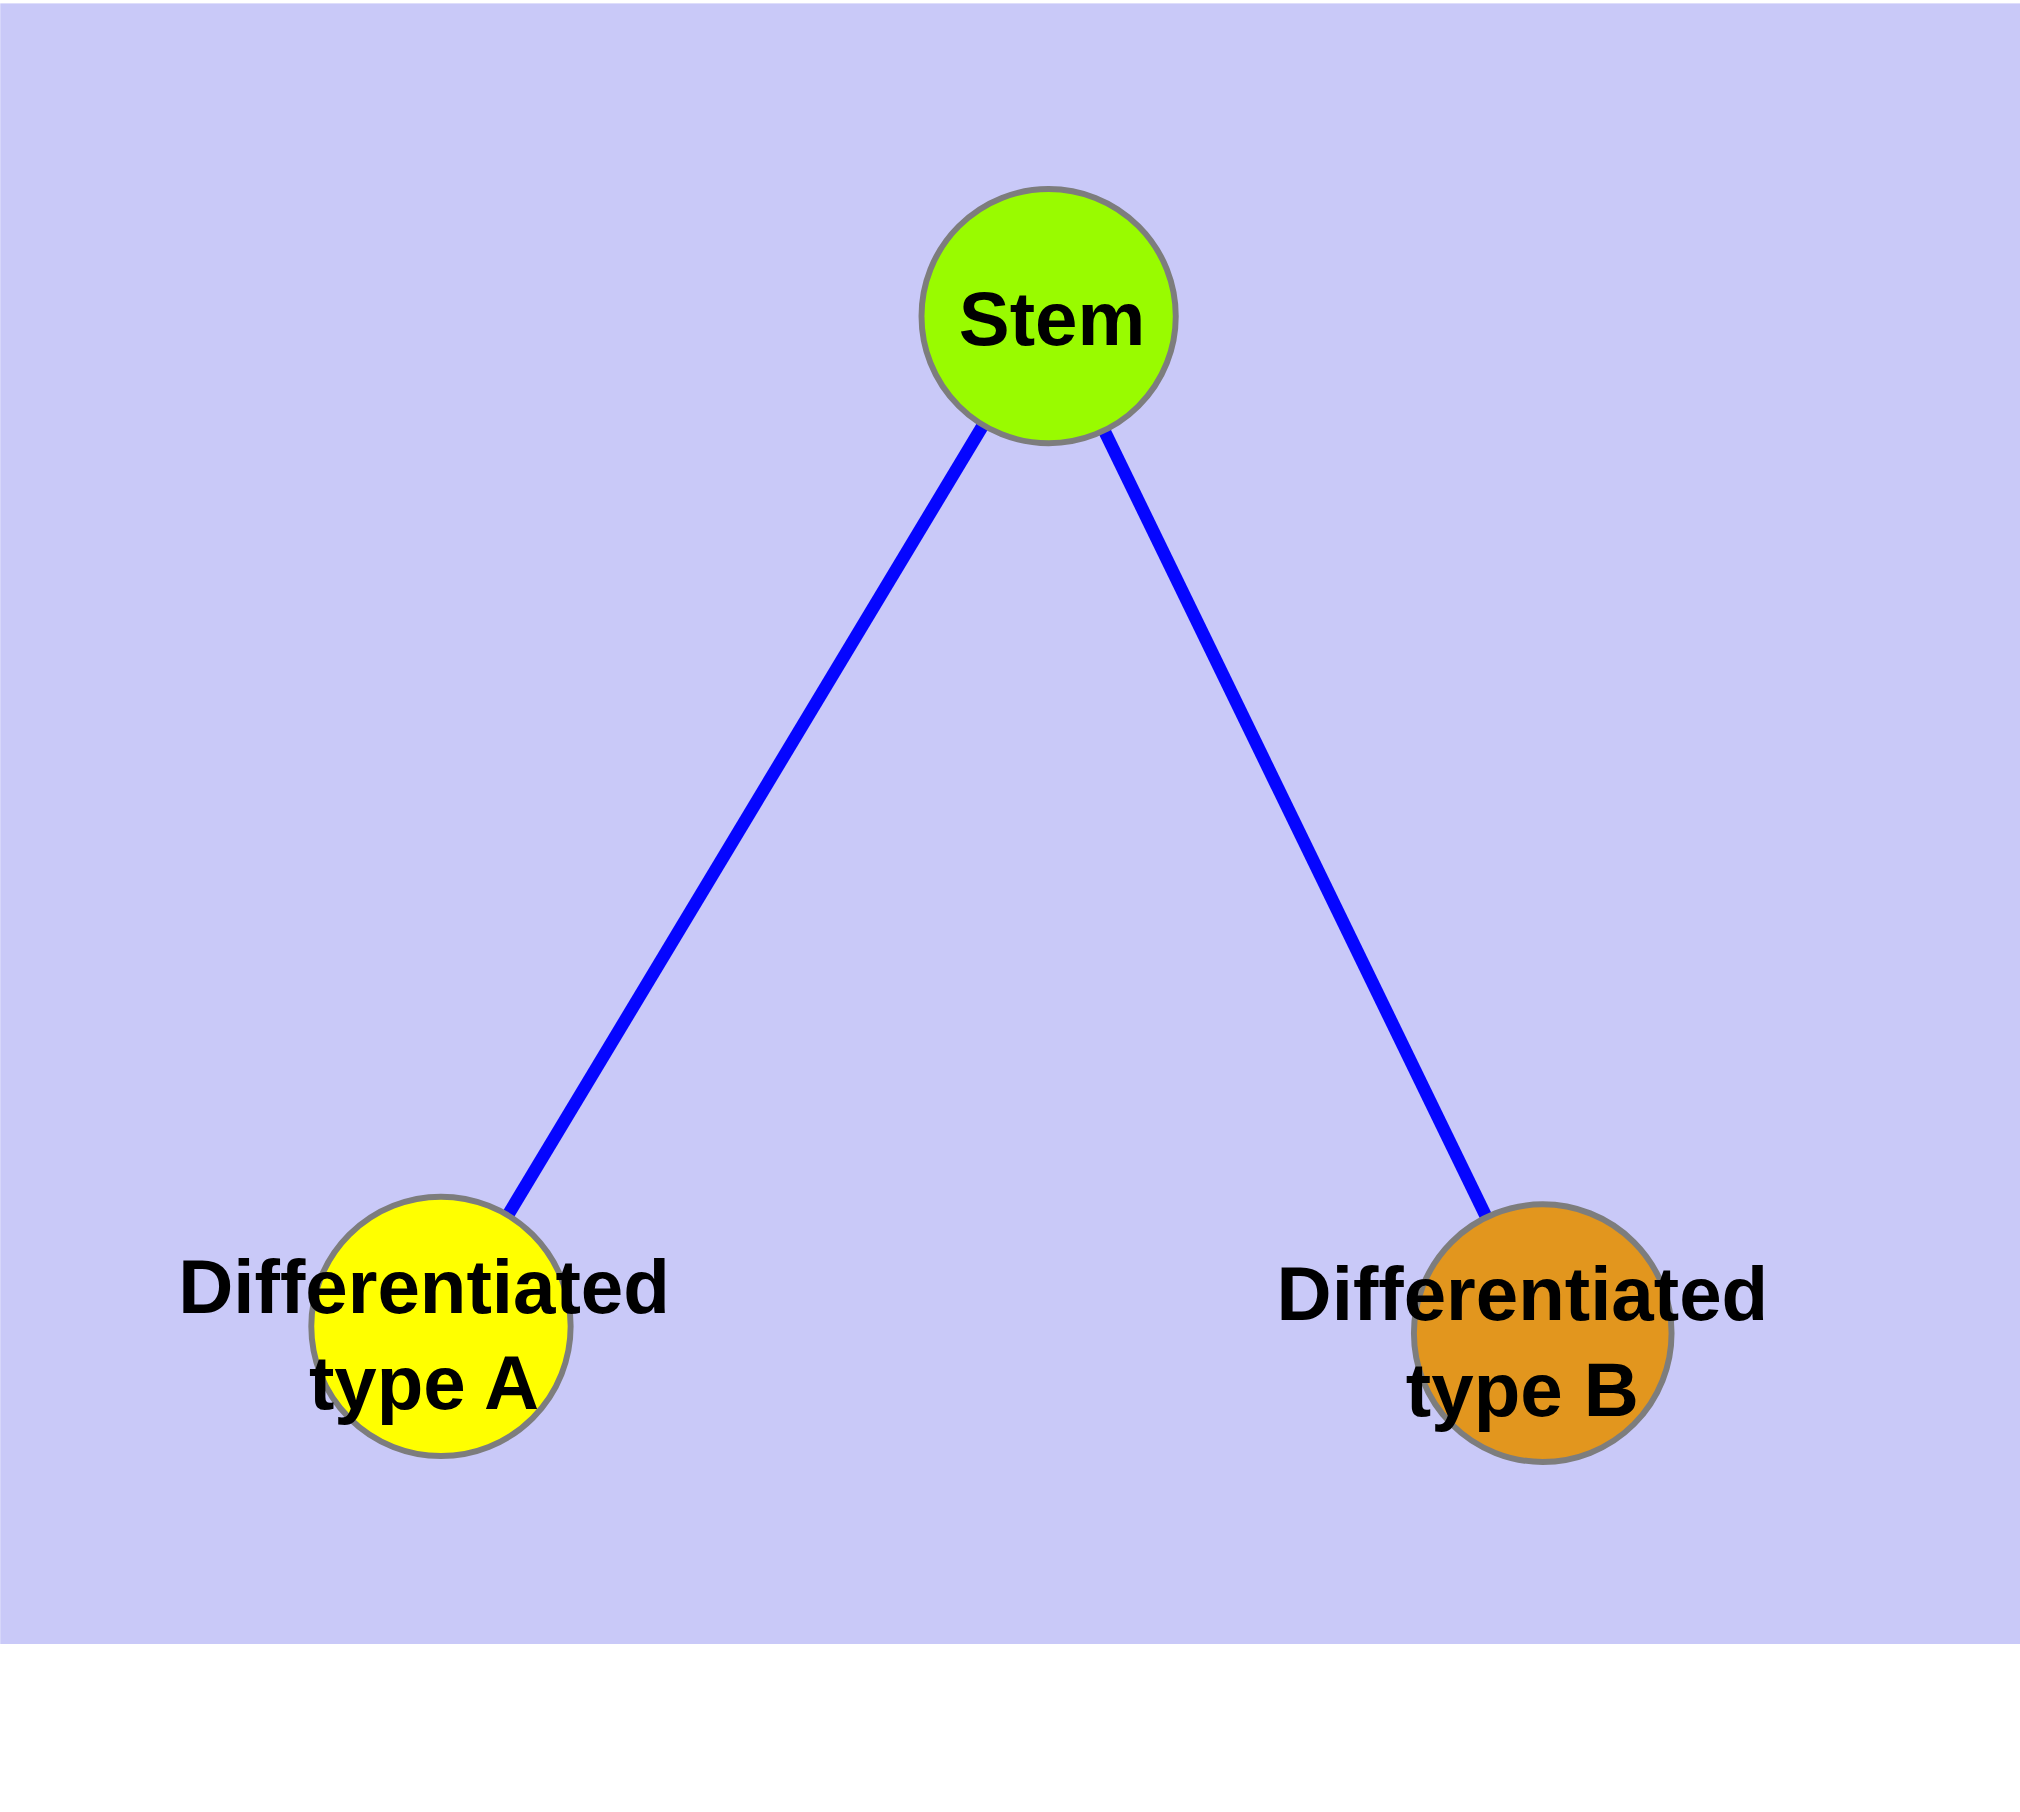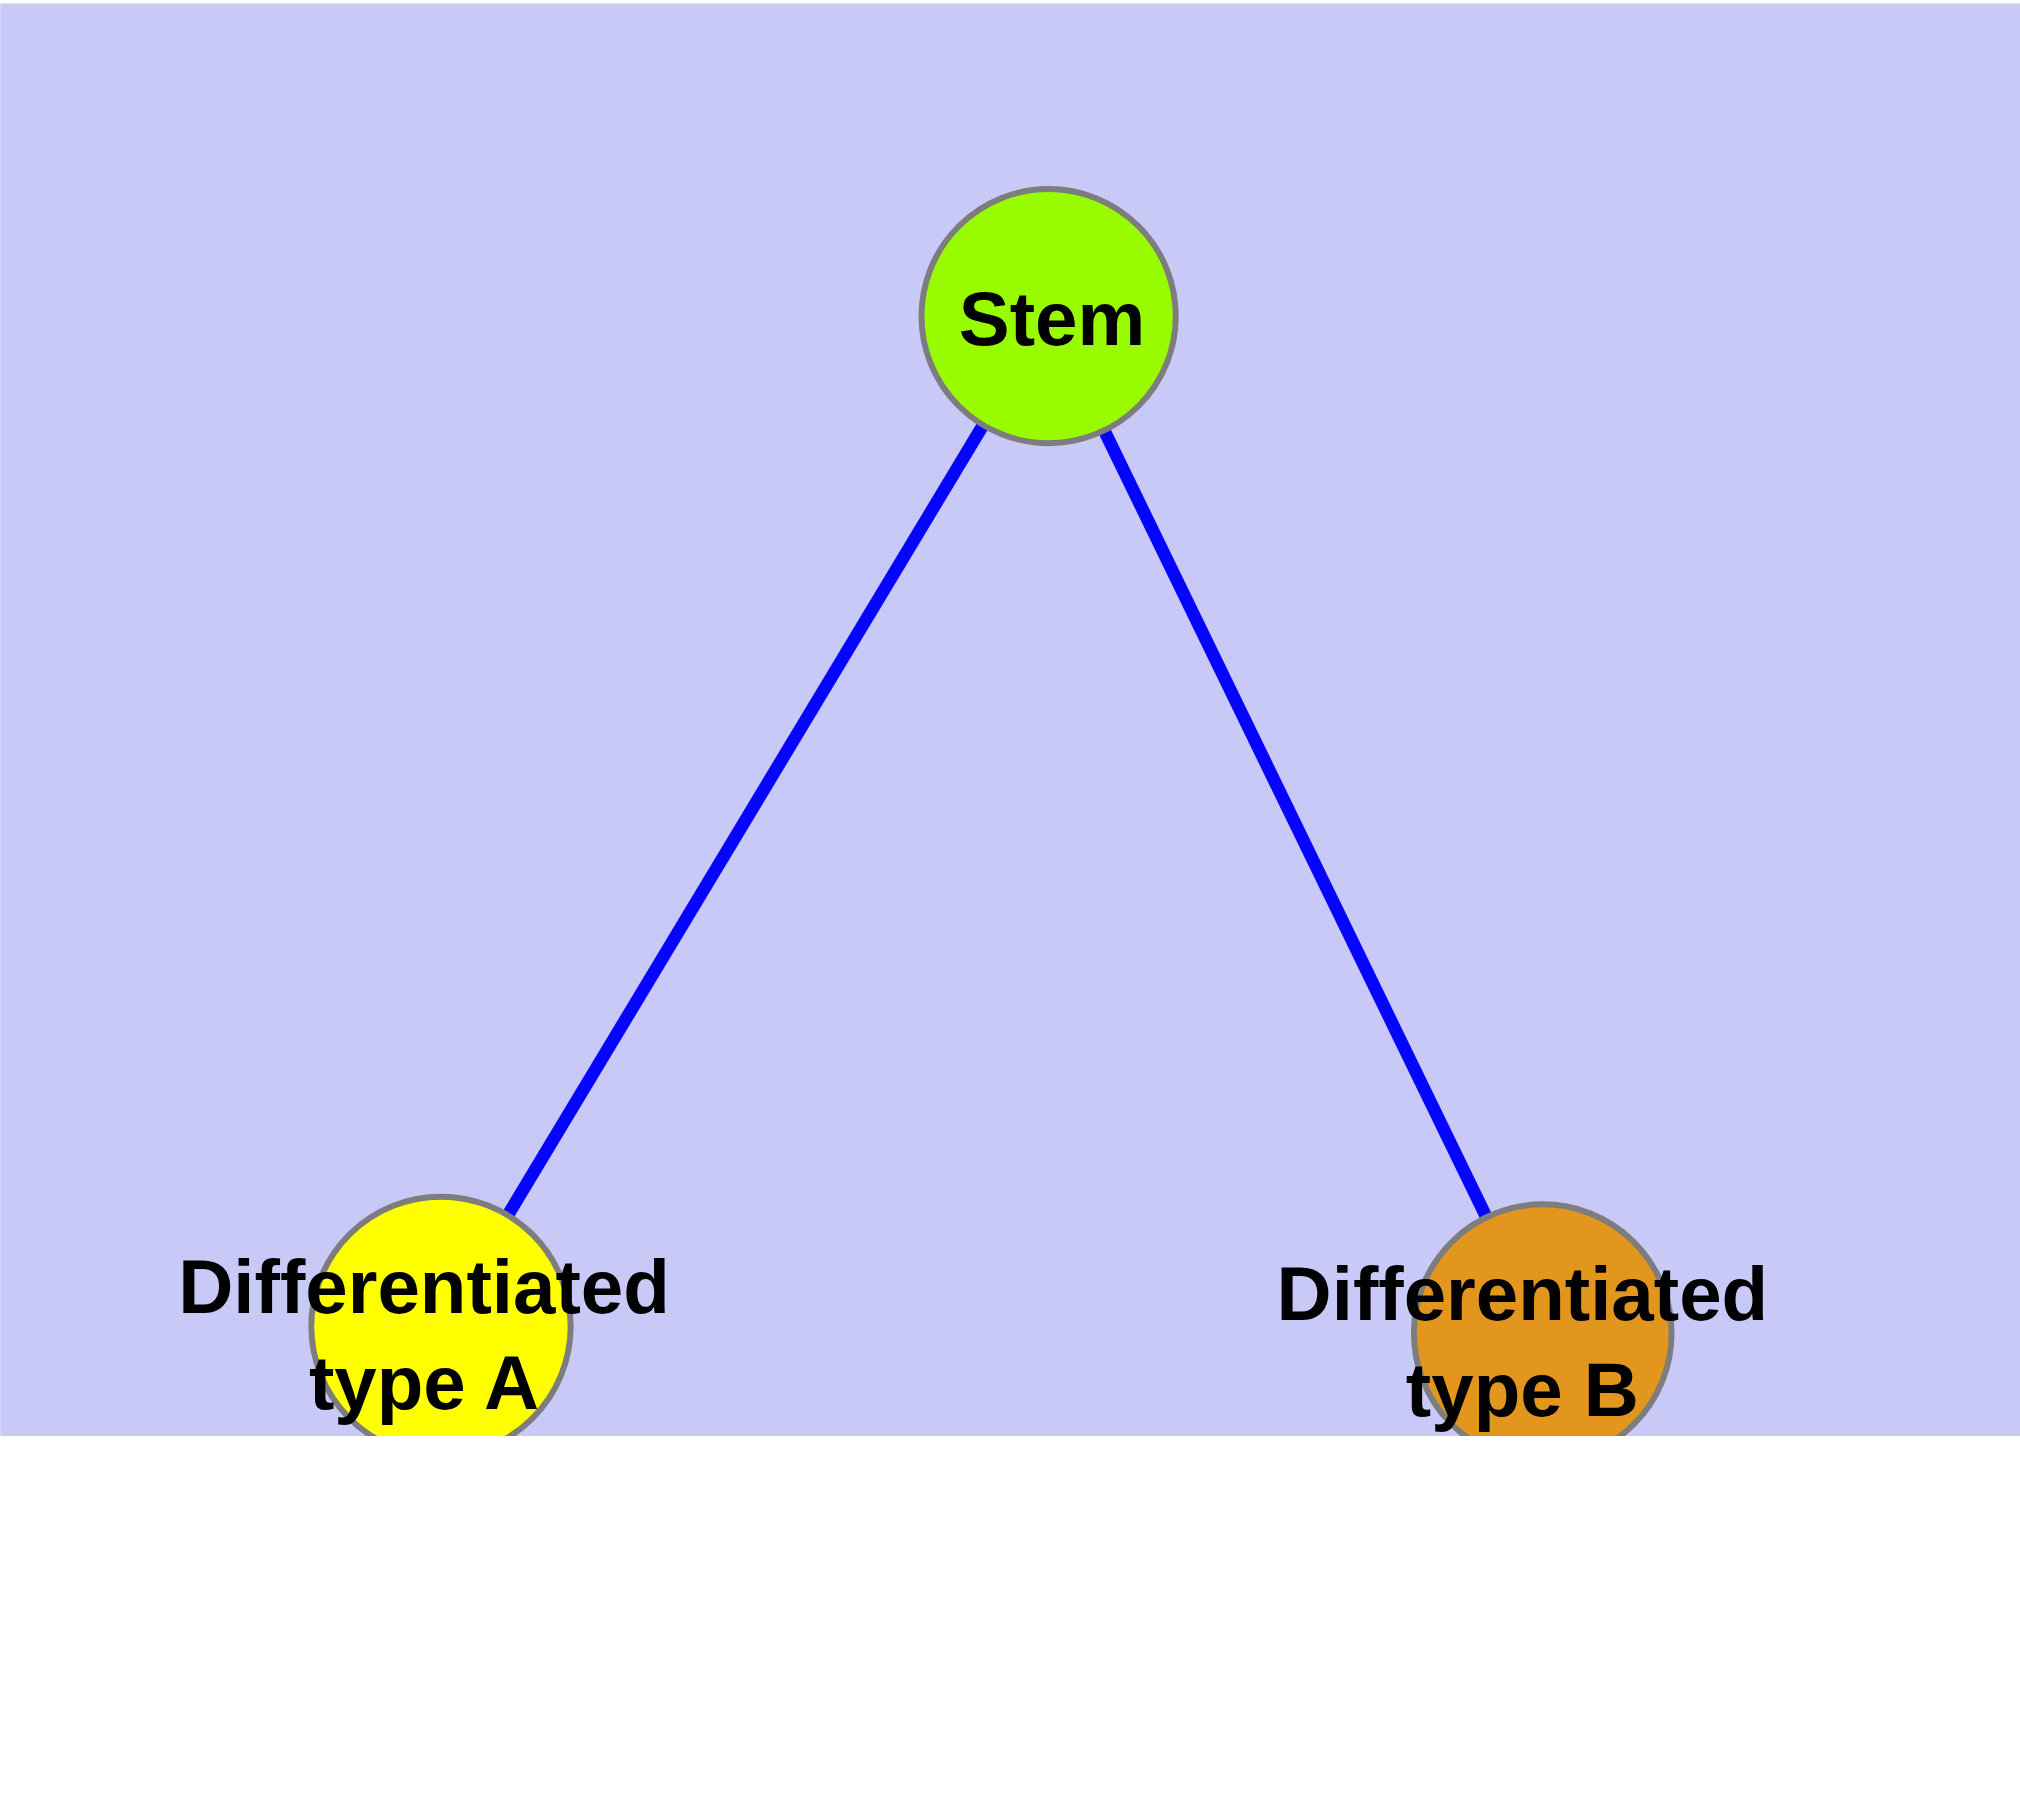--- a/index.html
+++ b/index.html
@@ -2,21 +2,21 @@
 <html style="font-size:13.6px"><head>
 <meta charset="utf-8">
 <style>
   html, body {
     margin: 0;
     padding: 0;
     background: #ffffff;
   }
   .stage {
     width: 2021px;
-    height: 1436px;
+    height: 1644px;
     position: relative;
   }
   svg {
     display: block;
   }
   .node-label {
     font-family: "Liberation Sans", "DejaVu Sans", sans-serif;
     font-weight: bold;
     text-anchor: middle;
   }

